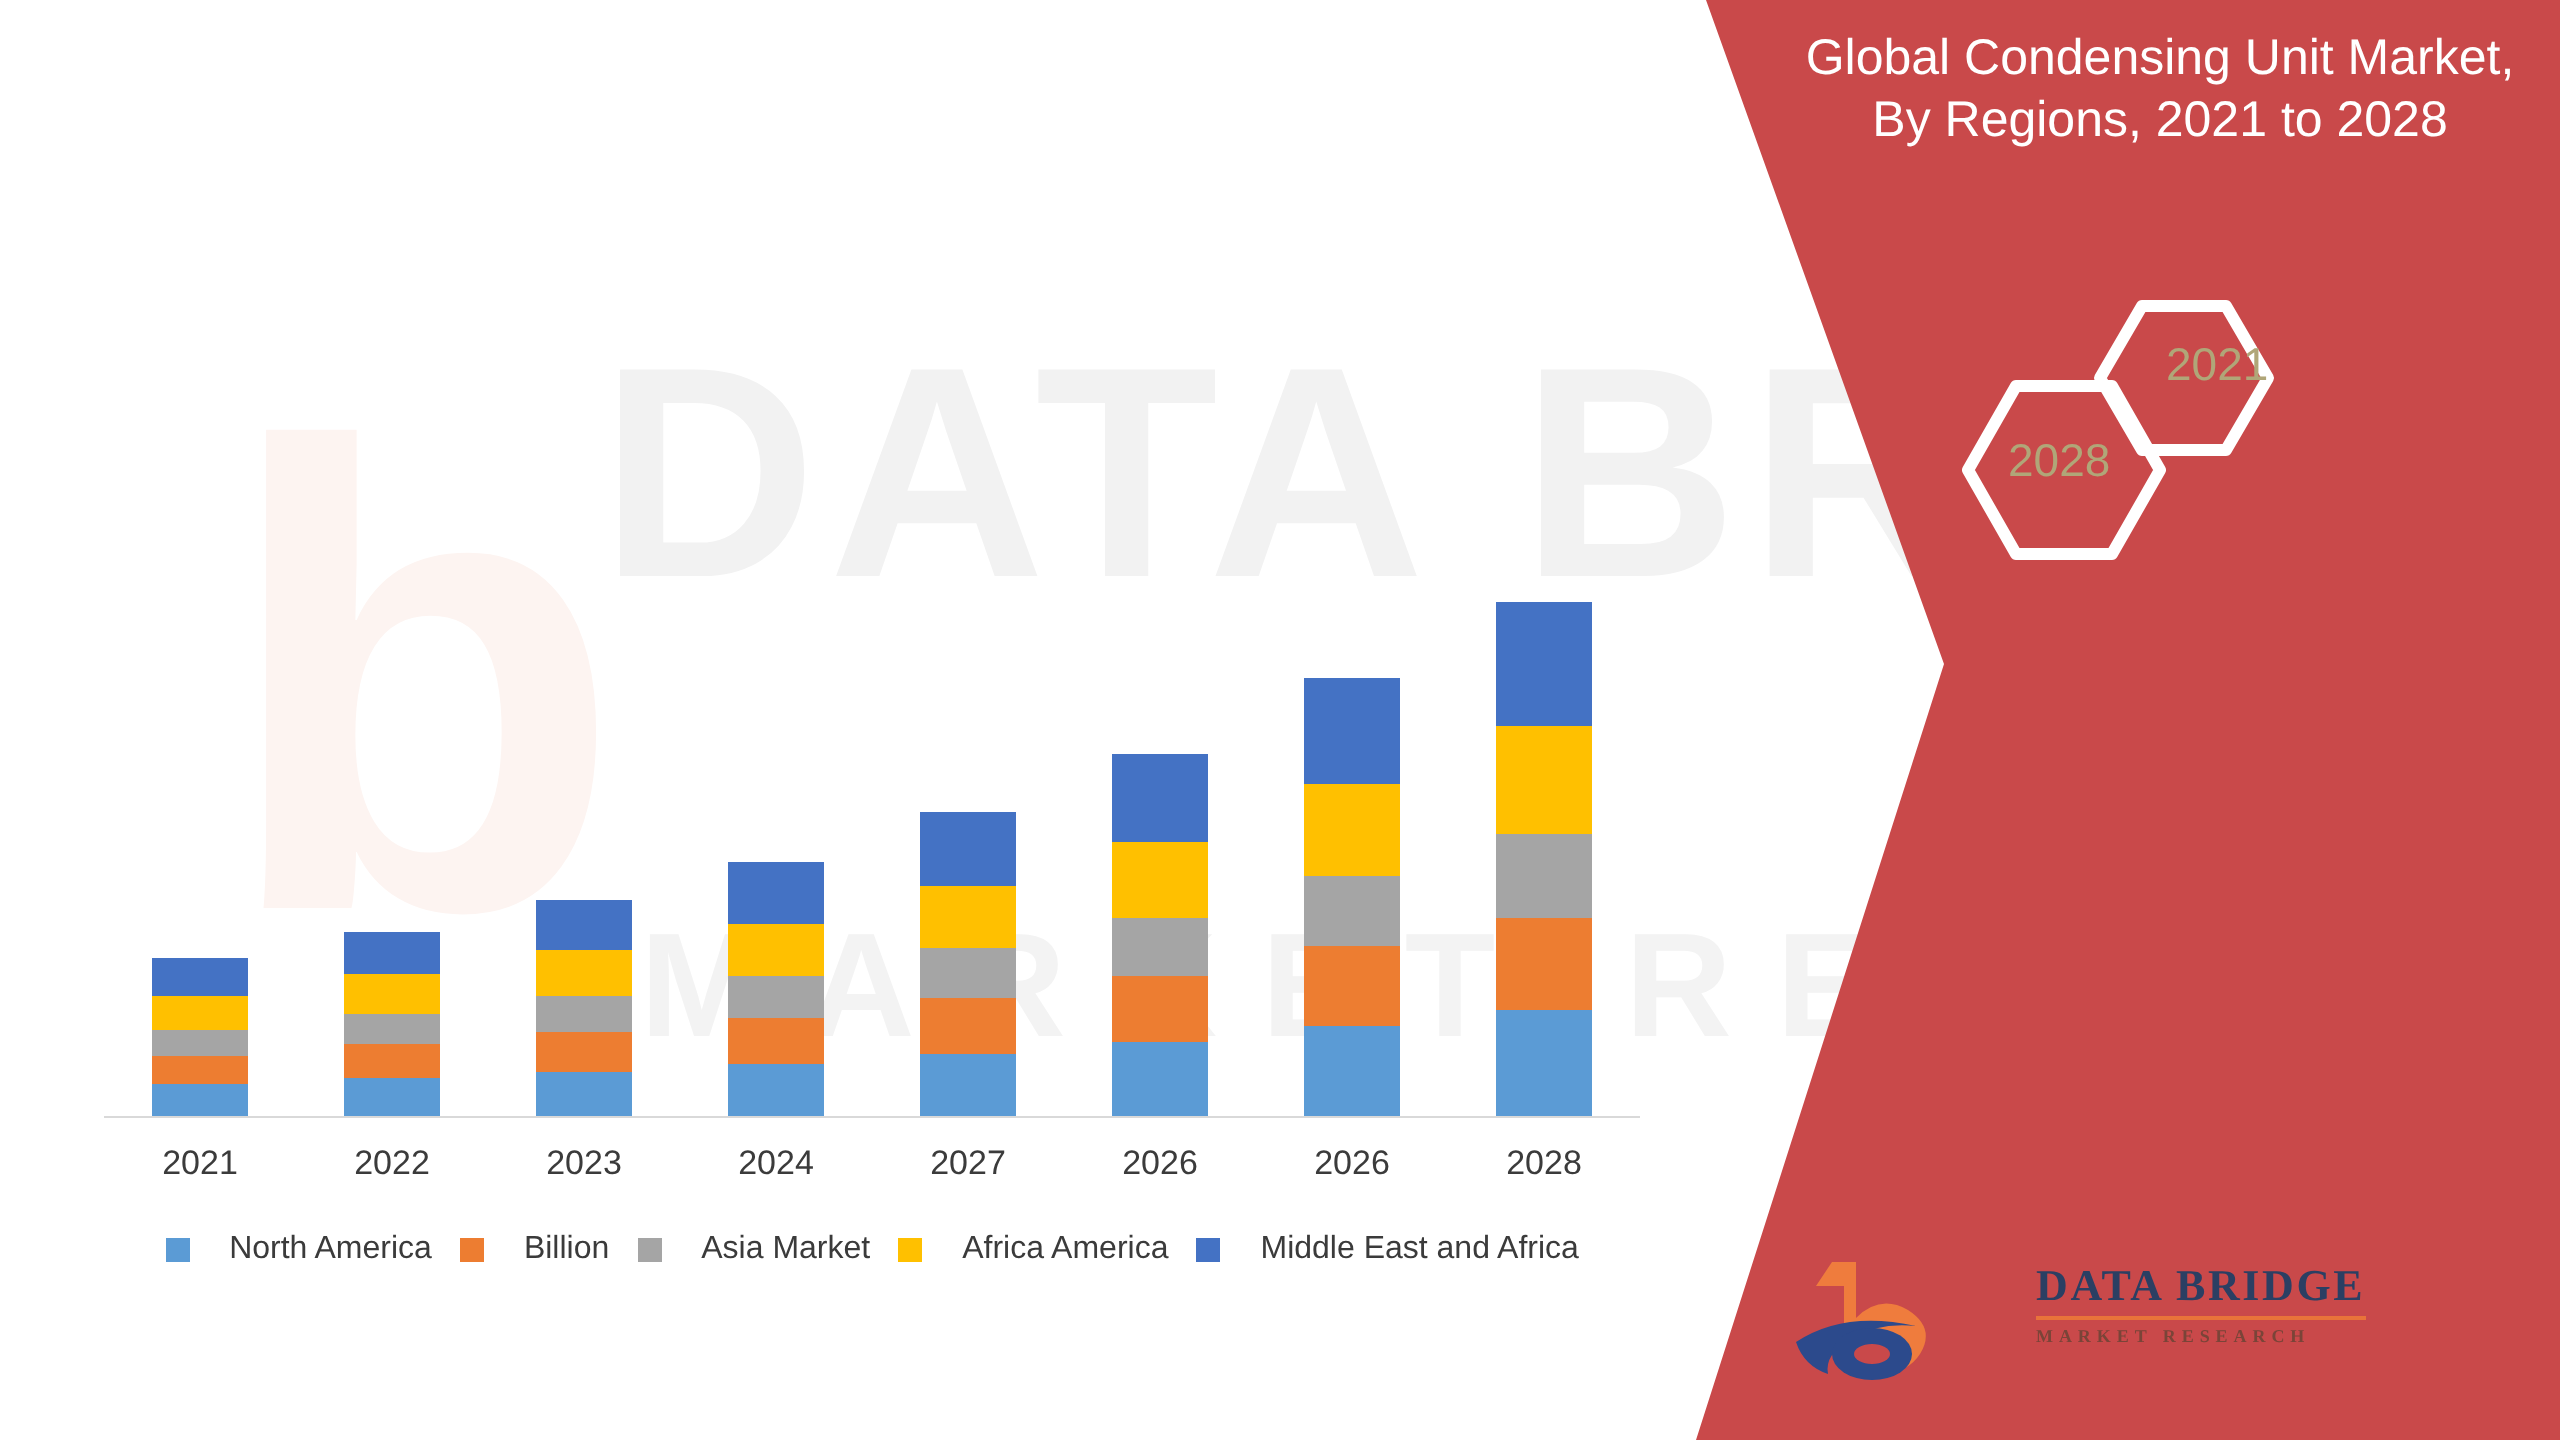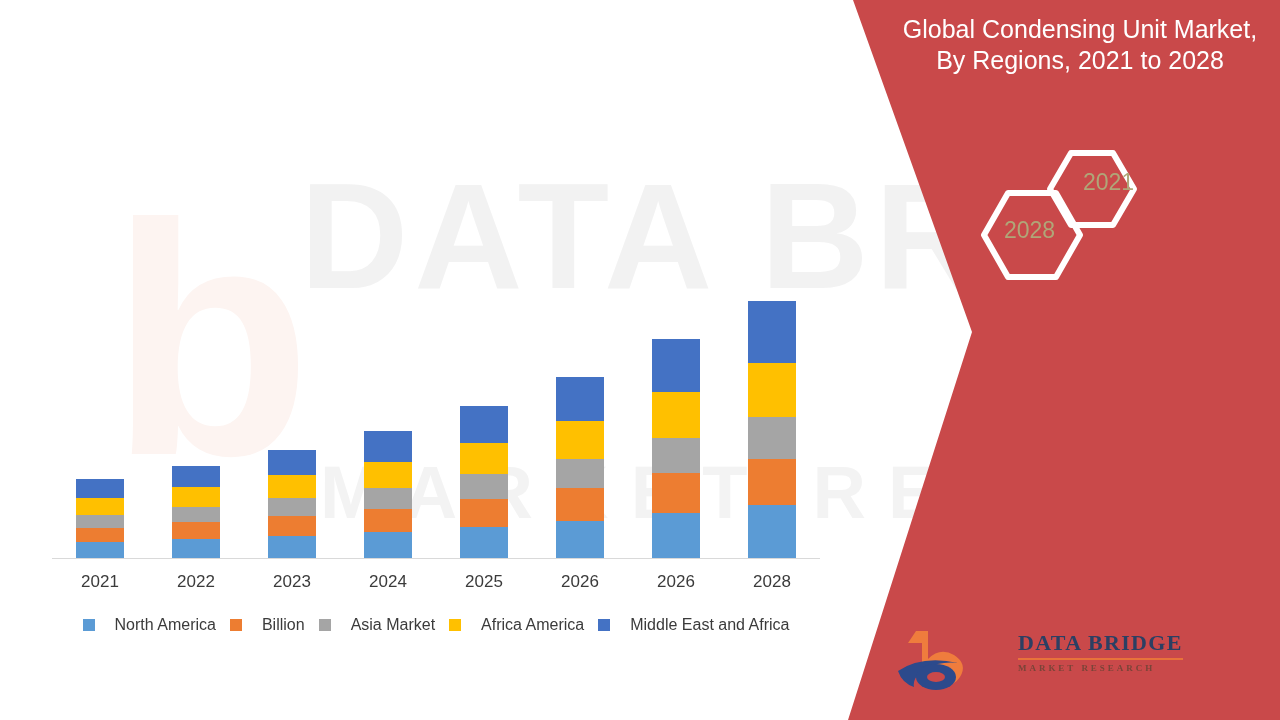--- a/index.html
+++ b/index.html
@@ -349,21 +349,21 @@
         </div>
       </div>
 
     <div class="axis-line"></div>
 
     <div class="x-labels" id="x-labels">
         <div class="x-label">2021</div>
         <div class="x-label">2022</div>
         <div class="x-label">2023</div>
         <div class="x-label">2024</div>
-        <div class="x-label">2025</div>
+        <div class="x-label">2027</div>
         <div class="x-label">2026</div>
         <div class="x-label">2026</div>
         <div class="x-label">2028</div>
       </div>
 
     <div class="legend" id="legend">
         <div class="legend-item">
           <span class="legend-swatch" style="background: rgb(91, 155, 213);"></span>
           <span class="legend-text">North America</span>
         </div>

